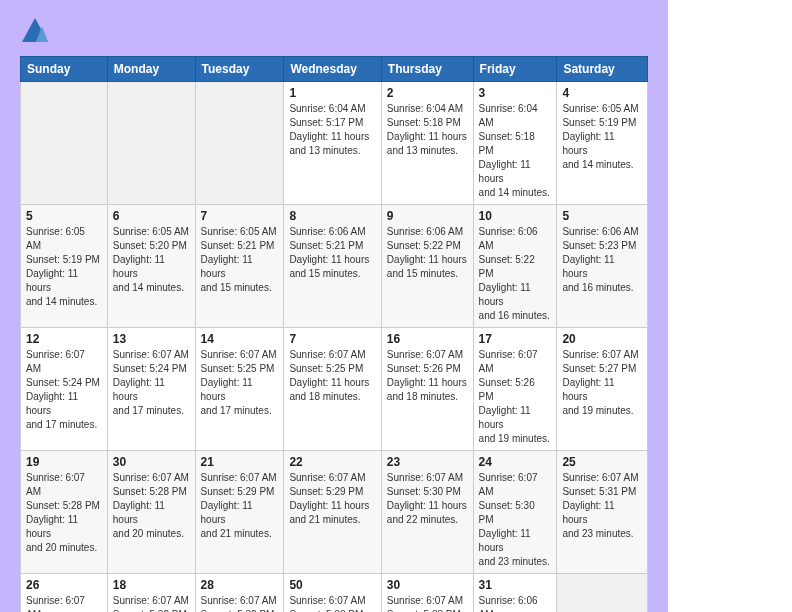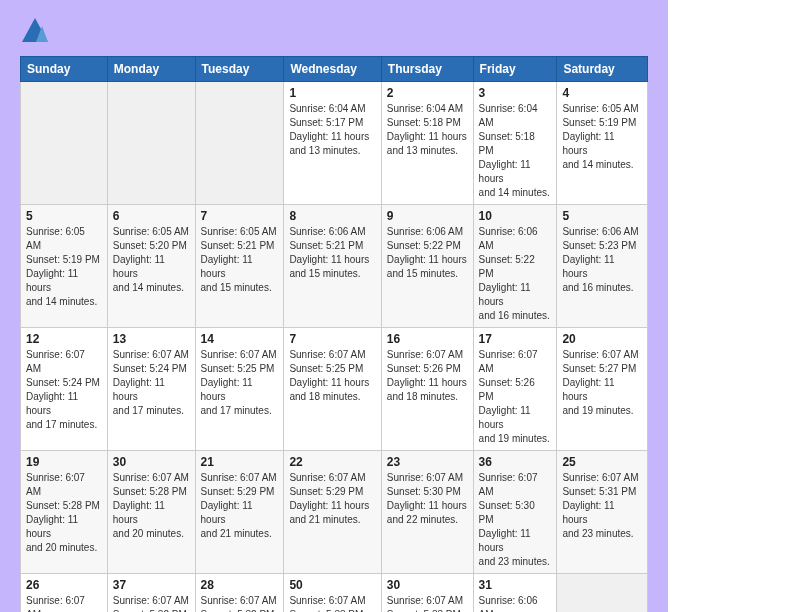--- a/index.html
+++ b/index.html
@@ -298,21 +298,21 @@
 and 21 minutes.</div>
           </td>
           <td>
             <span class="day-number">23</span>
             <div class="day-info" style="white-space: pre-line;">Sunrise: 6:07 AM
 Sunset: 5:30 PM
 Daylight: 11 hours
 and 22 minutes.</div>
           </td>
           <td>
-            <span class="day-number">36</span>
+            <span class="day-number">24</span>
             <div class="day-info" style="white-space: pre-line;">Sunrise: 6:07 AM
 Sunset: 5:30 PM
 Daylight: 11 hours
 and 23 minutes.</div>
           </td>
           <td>
             <span class="day-number">25</span>
             <div class="day-info" style="white-space: pre-line;">Sunrise: 6:07 AM
 Sunset: 5:31 PM
 Daylight: 11 hours
@@ -321,21 +321,21 @@
         </tr>
         <tr>
           <td>
             <span class="day-number">26</span>
             <div class="day-info" style="white-space: pre-line;">Sunrise: 6:07 AM
 Sunset: 5:31 PM
 Daylight: 11 hours
 and 24 minutes.</div>
           </td>
           <td>
-            <span class="day-number">37</span>
+            <span class="day-number">18</span>
             <div class="day-info" style="white-space: pre-line;">Sunrise: 6:07 AM
 Sunset: 5:32 PM
 Daylight: 11 hours
 and 24 minutes.</div>
           </td>
           <td>
             <span class="day-number">28</span>
             <div class="day-info" style="white-space: pre-line;">Sunrise: 6:07 AM
 Sunset: 5:32 PM
 Daylight: 11 hours

